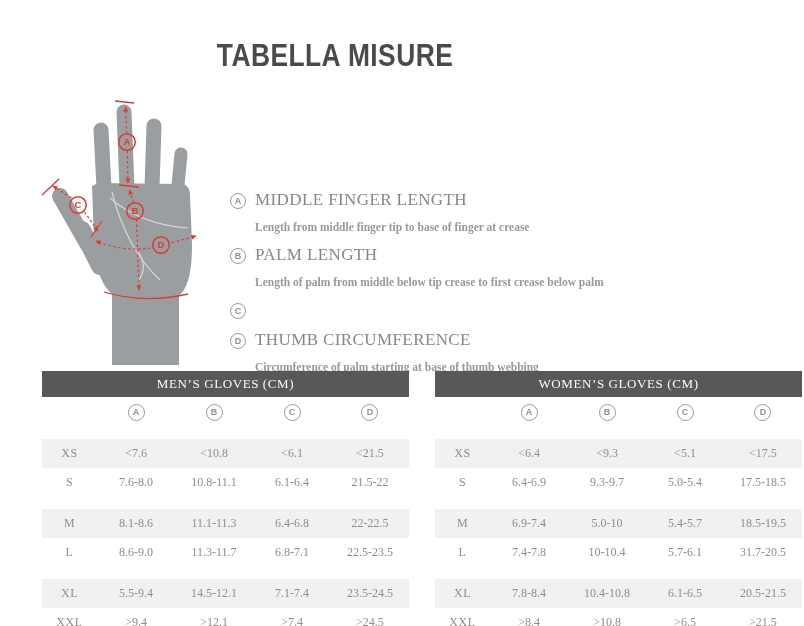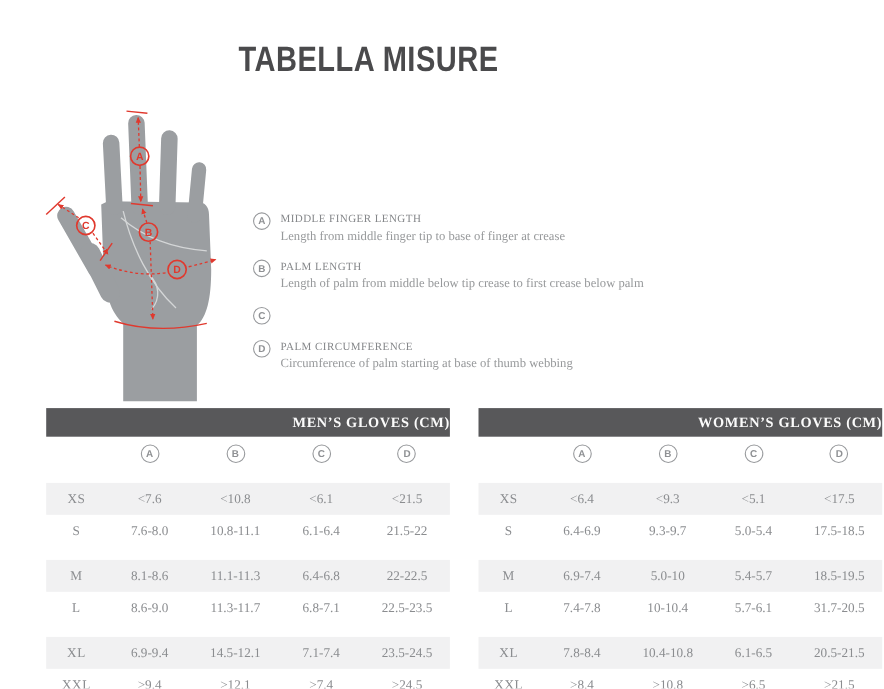--- a/index.html
+++ b/index.html
@@ -22,28 +22,28 @@
   .rcirc { fill:none; stroke:#e0392e; stroke-width:1.5; }
   .rletter { fill:#e0392e; font-family:"Liberation Sans",sans-serif; font-size:9.5px; font-weight:bold; text-anchor:middle; }
 
   .legend { position:absolute; left:230px; top:193px; width:420px; display:flex; flex-direction:column; gap:14px; }
   .legend-item { display:flex; gap:9px; }
   .badge {
     flex:0 0 auto; width:16px; height:16px; border:1.4px solid #97999c; border-radius:50%;
     color:#8f9194; font-family:"Liberation Sans",sans-serif; font-size:9px; font-weight:bold;
     display:flex; align-items:center; justify-content:center; background:transparent;
   }
-  .ltitle { font-size:10px; color:#85878a; letter-spacing:.4px; line-height:14px; }
-  .ldesc  { font-size:11.5px; color:#97999b; line-height:13px; margin-top:2px; }
+  .ltitle { font-size:17px; color:#85878a; letter-spacing:.4px; line-height:14px; }
+  .ldesc  { font-size:11.5px; color:#97999b; line-height:13px; margin-top:14px;font-weight:bold; }
 
   .tables { position:absolute; left:42px; top:371px; display:flex; gap:26px; }
   .size-table { width:367px; }
   .thead {
     height:26px; line-height:26px; background:#58585a; color:#fbfbfb;
-    text-align:right; font-size:13px; font-weight:bold; letter-spacing:.6px;
+    text-align:center; font-size:13px; font-weight:normal; letter-spacing:.6px;
   }
   .trow { display:flex; height:29px; align-items:center; }
   .cols-row { height:30px; }
   .trow.alt { background:#f1f1f2;margin-top:12px; }
   .cell { text-align:center; color:#8b8d90; font-size:12px; }
   .cell.size { width:15%; letter-spacing:.6px; }
   .cell.val  { width:21.25%; }
   .cols-row .badge { margin:0 auto; width:17px; height:17px; border-width:1.6px; }
 </style>
 </head>
@@ -122,21 +122,21 @@
           <div class="ltitle">PALM LENGTH</div>
           <div class="ldesc">Length of palm from middle below tip crease to first crease below palm</div>
         </div>
       </div>
       <div class="legend-item">
         <span class="badge">C</span>
       </div>
       <div class="legend-item">
         <span class="badge">D</span>
         <div class="ltext">
-          <div class="ltitle">PALM CIRCUMFERENCE</div>
+          <div class="ltitle">THUMB CIRCUMFERENCE</div>
           <div class="ldesc">Circumference of palm starting at base of thumb webbing</div>
         </div>
       </div>
     </div>
 
   <div class="tables" id="tables">
       <div class="size-table">
         <div class="thead">MEN’S GLOVES (CM)</div>
         <div class="trow cols-row">
           <div class="cell size"></div>
@@ -176,21 +176,21 @@
         </div>
         <div class="trow">
           <div class="cell size">L</div>
           <div class="cell val">8.6-9.0</div>
           <div class="cell val">11.3-11.7</div>
           <div class="cell val">6.8-7.1</div>
           <div class="cell val">22.5-23.5</div>
         </div>
         <div class="trow alt">
           <div class="cell size">XL</div>
-          <div class="cell val">6.9-9.4</div>
+          <div class="cell val">5.5-9.4</div>
           <div class="cell val">14.5-12.1</div>
           <div class="cell val">7.1-7.4</div>
           <div class="cell val">23.5-24.5</div>
         </div>
         <div class="trow">
           <div class="cell size">XXL</div>
           <div class="cell val">&gt;9.4</div>
           <div class="cell val">&gt;12.1</div>
           <div class="cell val">&gt;7.4</div>
           <div class="cell val">&gt;24.5</div>

